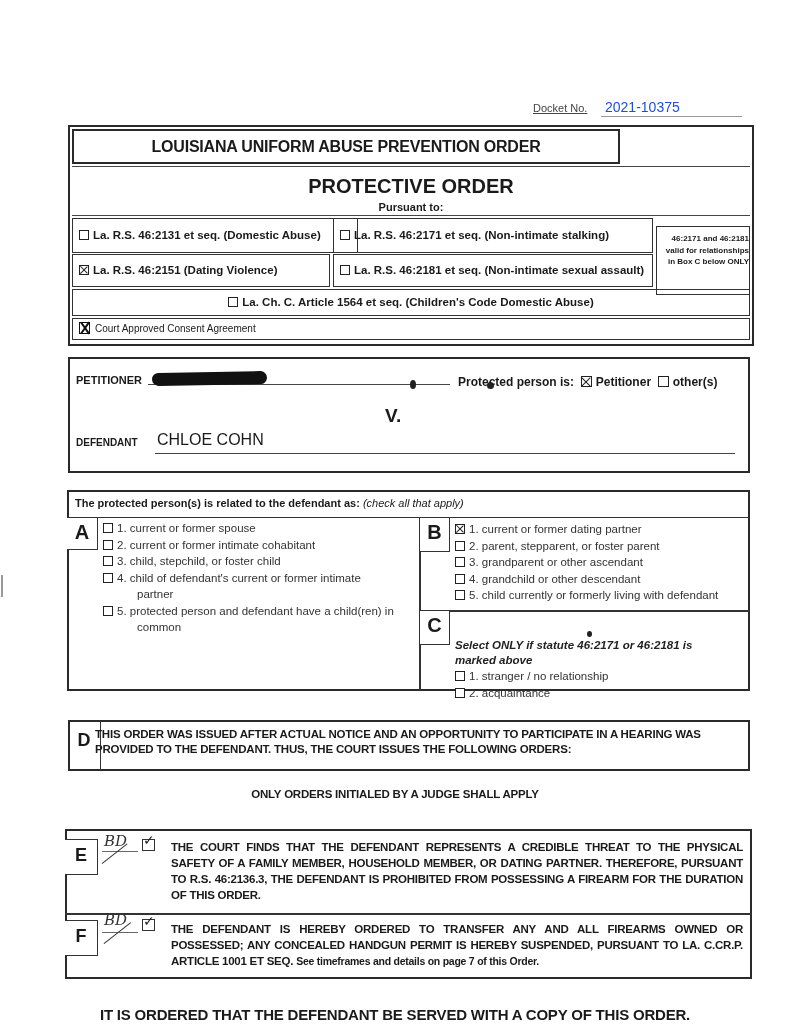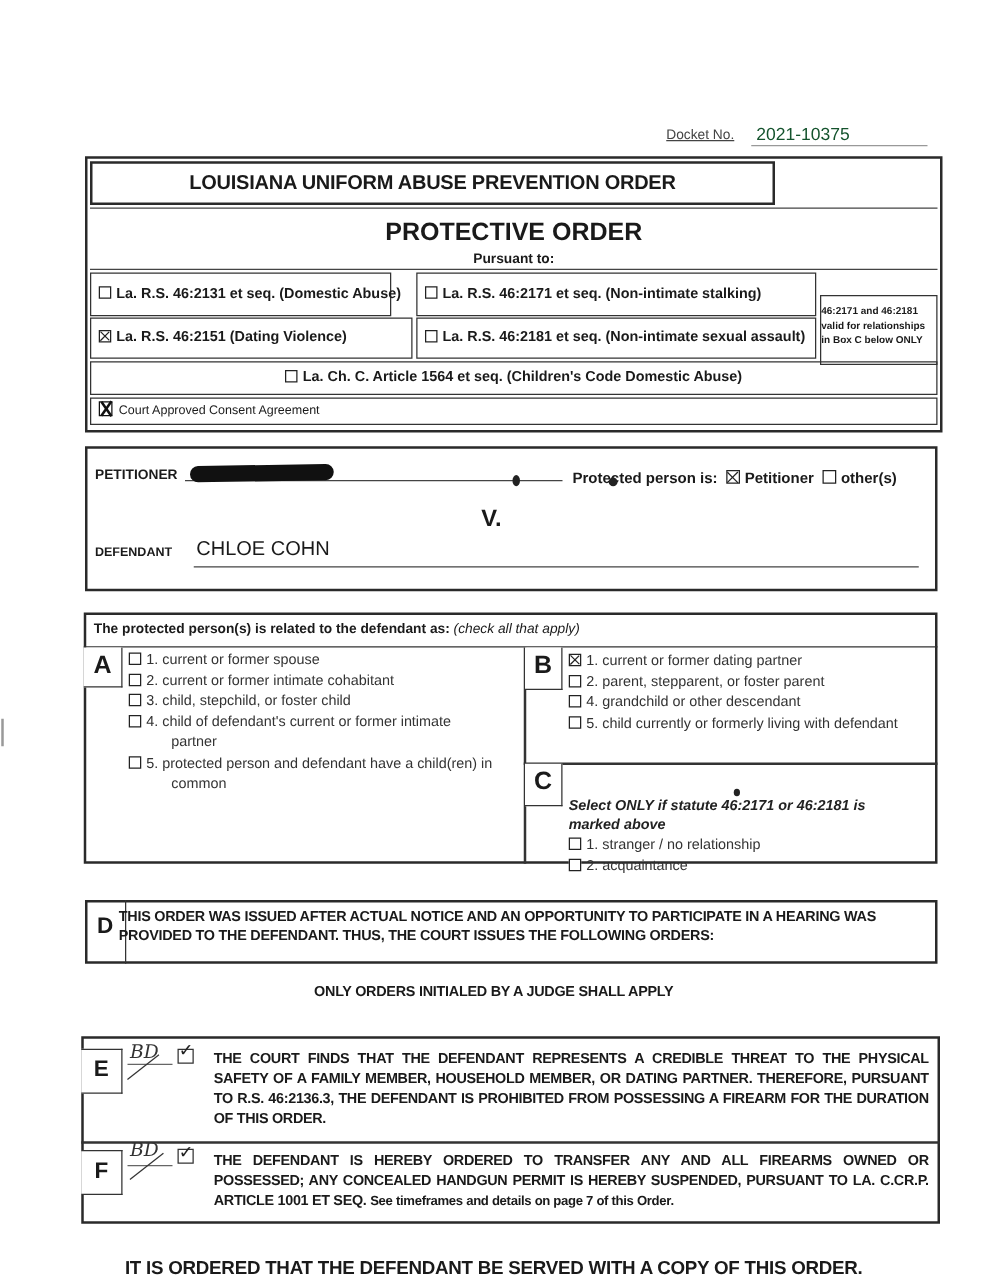--- a/index.html
+++ b/index.html
@@ -9,38 +9,38 @@
   .cb { display: inline-block; width: 10px; height: 10px; border: 1px solid #222; box-sizing: border-box;
         vertical-align: -1px; margin-right: 4px; position: relative; background: #fff; }
   .cb.big { width: 11px; height: 11px; border-width: 1.5px; }
   .cb.checked::before, .cb.checked::after { content: ""; position: absolute; left: 50%; top: 50%;
         width: 130%; height: 1.2px; background: #222; }
   .cb.checked::before { transform: translate(-50%,-50%) rotate(45deg); }
   .cb.checked::after { transform: translate(-50%,-50%) rotate(-45deg); }
 
   
   #docket { left: 533px; top: 102px; width: 205px; height: 20px; font-size: 11px; color: #444; text-decoration: underline; }
-  #docket .num { position: absolute; left: 68px; top: -3px; width: 137px; font-size: 14px; color: #14532d;
+  #docket .num { position: absolute; left: 68px; top: -3px; width: 137px; font-size: 14px; color: #1d4ed8;
                  border-bottom: 1px solid #999; padding-left: 4px; height: 17px; }
 
   
   #hdr { left: 68px; top: 125px; width: 686px; height: 221px; border: 2px solid #2a2a2a; }
   #title-box { left: 72px; top: 129px; width: 548px; height: 35px; border: 2px solid #2a2a2a;
                font-size: 16px; font-weight: bold; text-align: center; line-height: 32px; letter-spacing: -0.2px; }
   #po-box { left: 72px; top: 166px; width: 678px; height: 50px; border-top: 1px solid #444; border-bottom: 1px solid #444;
             text-align: center; }
   #po-box .t1 { font-size: 20px; font-weight: bold; margin-top: 8px; }
   #po-box .t2 { font-size: 11px; font-weight: bold; margin-top: 3px; }
   .stat { border: 1.5px solid #333; font-size: 11.5px; font-weight: bold; padding-left: 6px; line-height: 33px; white-space: nowrap; }
-  #s1 { left: 72px; top: 218px; width: 241px; height: 35px; }
+  #s1 { left: 72px; top: 218px; width: 286px; height: 35px; }
   #s2 { left: 333px; top: 218px; width: 320px; height: 35px; }
   #s3 { left: 72px; top: 254px; width: 258px; height: 33px; line-height: 30px; }
   #s4 { left: 333px; top: 254px; width: 320px; height: 33px; line-height: 30px; }
-  #s-note { left: 656px; top: 236px; width: 94px; height: 56px; border: 1.5px solid #333; font-size: 8px; font-weight: bold;
-            text-align: left; line-height: 11.5px; padding-top: 6px; }
+  #s-note { left: 656px; top: 226px; width: 94px; height: 69px; border: 1.5px solid #333; font-size: 8px; font-weight: bold;
+            text-align: right; line-height: 11.5px; padding-top: 6px; }
   #s5 { left: 72px; top: 289px; width: 678px; height: 27px; border: 1.5px solid #333; font-size: 11.5px; font-weight: bold;
         text-align: center; line-height: 25px; }
   #consent { left: 72px; top: 318px; width: 678px; height: 22px; border: 1.5px solid #333; font-size: 10px; line-height: 19px; padding-left: 6px; }
   #consent .xmark { display: inline-block; width: 11px; height: 12px; border: 1.5px solid #111; position: relative; vertical-align: -2px; margin-right: 5px; box-sizing: border-box; }
   #consent .xmark::before, #consent .xmark::after { content: ""; position: absolute; left: 50%; top: 50%; width: 150%; height: 2px; background: #111; }
   #consent .xmark::before { transform: translate(-50%,-50%) rotate(55deg); }
   #consent .xmark::after { transform: translate(-50%,-50%) rotate(-55deg); }
 
   
   #parties { left: 68px; top: 357px; width: 682px; height: 116px; border: 2px solid #2a2a2a; }
@@ -177,20 +177,21 @@
   <div><span class="cb"></span><span>3. child, stepchild, or foster child</span></div>
   <div><span class="cb"></span><span>4. child of defendant's current or former intimate</span></div>
   <div class="indent">partner</div>
   <div><span class="cb"></span><span>5. protected person and defendant have a child(ren) in</span></div>
   <div class="indent">common</div>
 </div>
 
 <div id="listB" class="abs rel-list">
   <div><span class="cb checked"></span><span>1. current or former dating partner</span></div>
   <div><span class="cb"></span><span>2. parent, stepparent, or foster parent</span></div>
+  <div><span class="cb"></span><span>3. grandparent or other ascendant</span></div>
   <div><span class="cb"></span><span>4. grandchild or other descendant</span></div>
   <div><span class="cb"></span><span>5. child currently or formerly living with defendant</span></div>
 </div>
 
 <div id="listC" class="abs rel-list">
   <div class="hint">Select ONLY if statute 46:2171 or 46:2181 is</div>
   <div class="hint">marked above</div>
   <div><span class="cb"></span><span>1. stranger / no relationship</span></div>
   <div><span class="cb"></span><span>2. acquaintance</span></div>
 </div>

